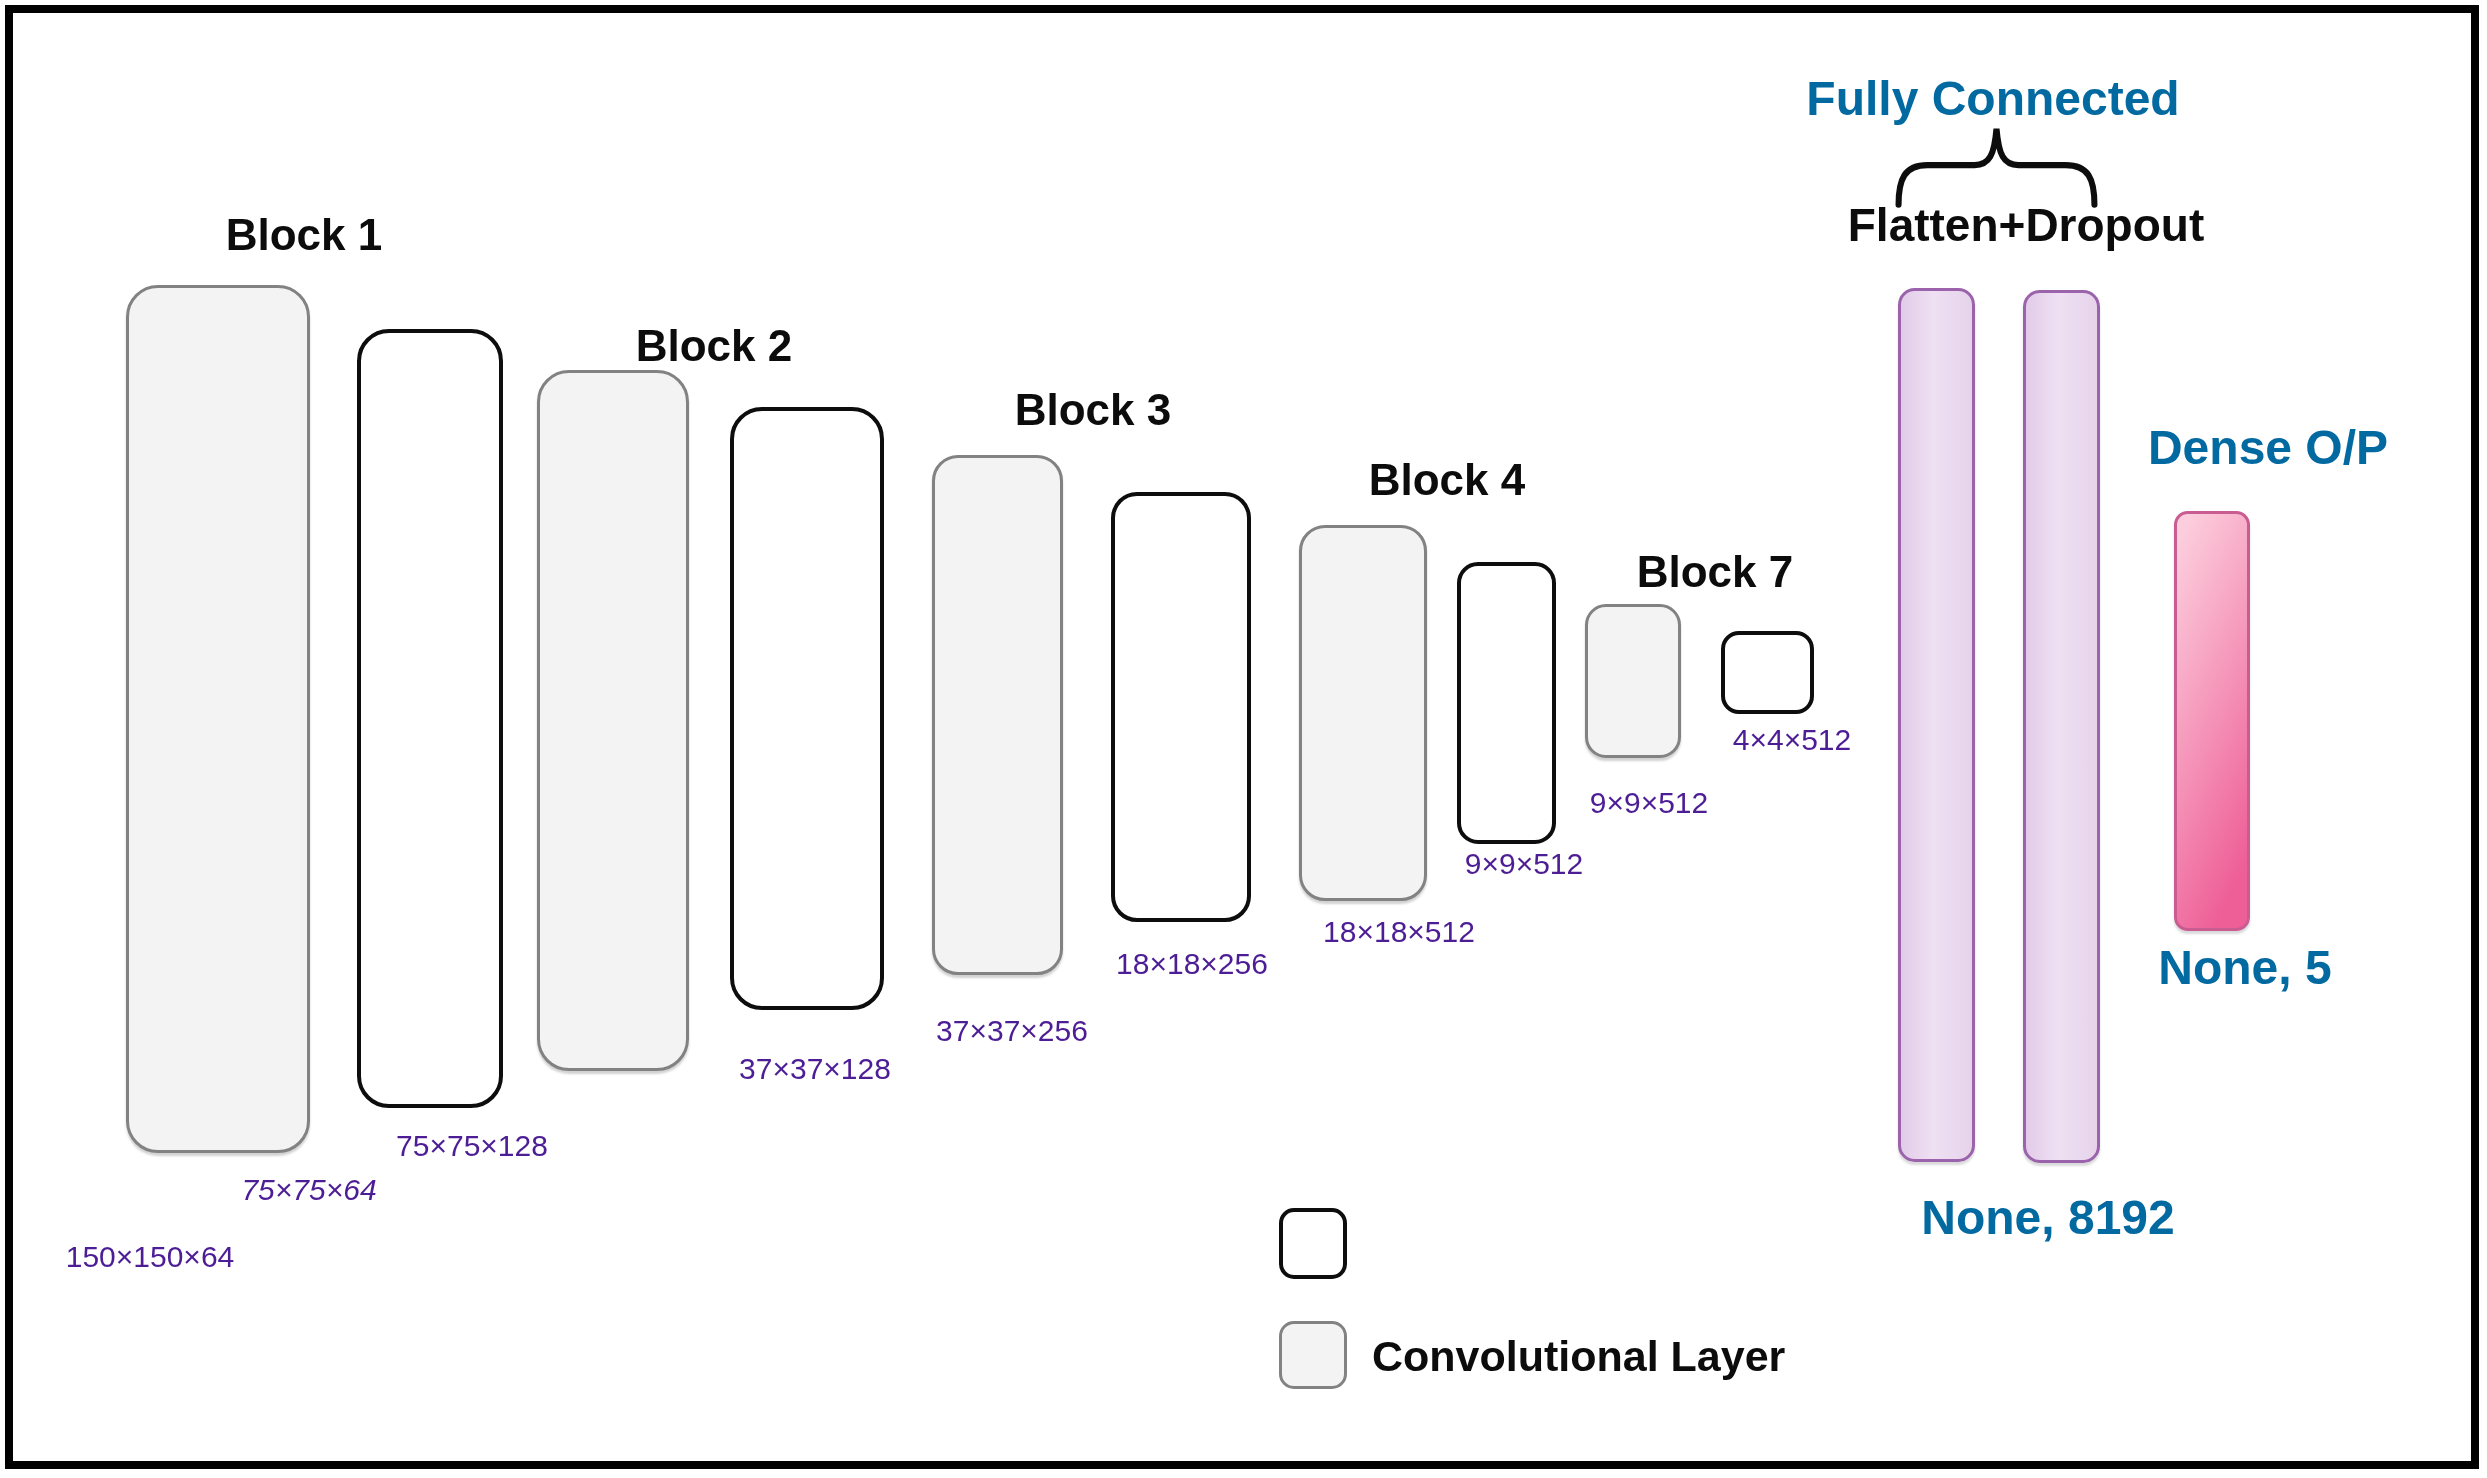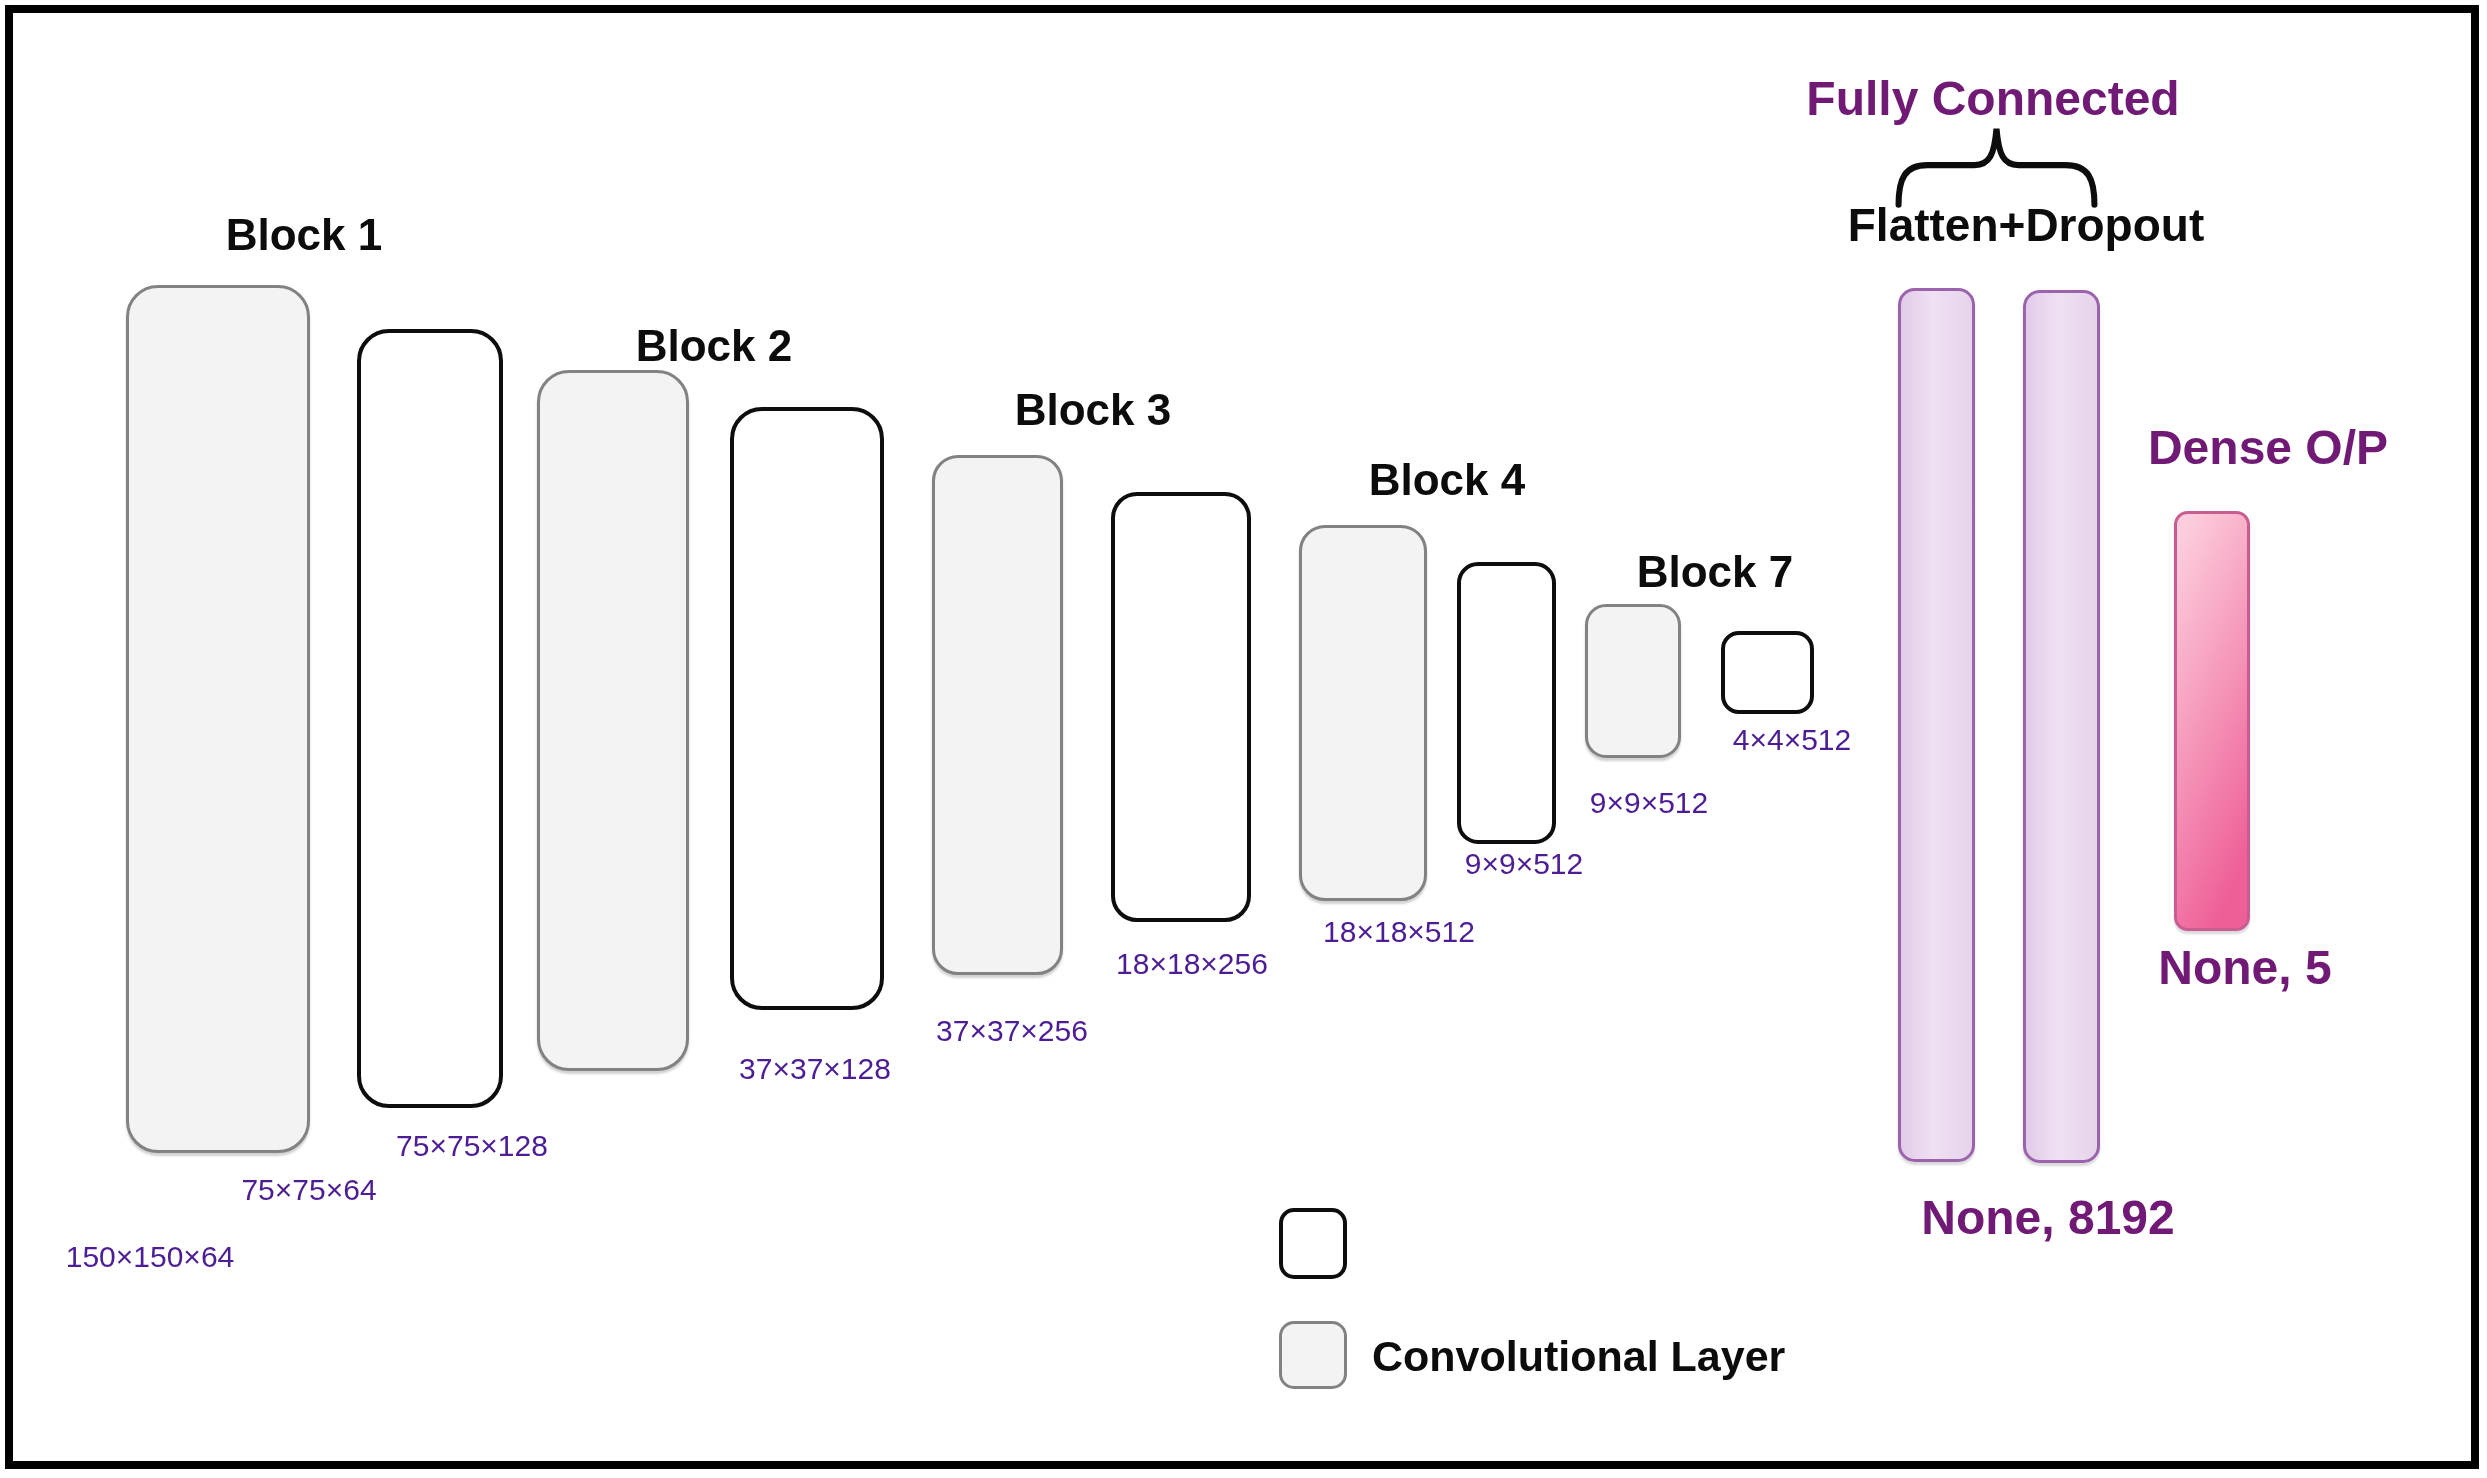--- a/index.html
+++ b/index.html
@@ -56,21 +56,21 @@
     font-weight: 400;
     font-size: 30px;
     color: #4c1d95;
     white-space: nowrap;
   }
   .fc-title, .none-label, .dense-title {
     position: absolute;
     transform: translate(-50%, -50%);
     font-weight: 700;
     font-size: 48px;
-    color: #701a75;
+    color: #0369a1;
     white-space: nowrap;
   }
   .flatten-label {
     position: absolute;
     transform: translate(-50%, -50%);
     font-weight: 700;
     font-size: 46px;
     color: #0c0c0c;
     white-space: nowrap;
   }
@@ -102,21 +102,21 @@
   <div class="rect conv r40" style="left:537px; top:370px; width:152px; height:701px;"></div>
   <div class="rect pool r40" style="left:730px; top:407px; width:154px; height:603px;"></div>
   <div class="rect conv r34" style="left:932px; top:455px; width:131px; height:520px;"></div>
   <div class="rect pool r34" style="left:1111px; top:492px; width:140px; height:430px;"></div>
   <div class="rect conv r34" style="left:1299px; top:525px; width:128px; height:376px;"></div>
   <div class="rect pool r28" style="left:1457px; top:562px; width:99px; height:282px;"></div>
   <div class="rect conv r28" style="left:1585px; top:604px; width:96px; height:154px;"></div>
   <div class="rect pool r24" style="left:1721px; top:631px; width:93px; height:83px;"></div>
 
   <div class="dim" style="left:150px; top:1257px;">150×150×64</div>
-  <div class="dim" style="left:309px; top:1190px;">75×75×64</div>
+  <div class="dim" style="left:309px; top:1190px;font-style:italic;">75×75×64</div>
   <div class="dim" style="left:472px; top:1146px;">75×75×128</div>
   <div class="dim" style="left:815px; top:1069px;">37×37×128</div>
   <div class="dim" style="left:1012px; top:1031px;">37×37×256</div>
   <div class="dim" style="left:1192px; top:964px;">18×18×256</div>
   <div class="dim" style="left:1399px; top:932px;">18×18×512</div>
   <div class="dim" style="left:1524px; top:864px;">9×9×512</div>
   <div class="dim" style="left:1649px; top:803px;">9×9×512</div>
   <div class="dim" style="left:1792px; top:740px;">4×4×512</div>
 
   <div class="fc-title" style="left:1993px; top:98px;">Fully Connected</div>

